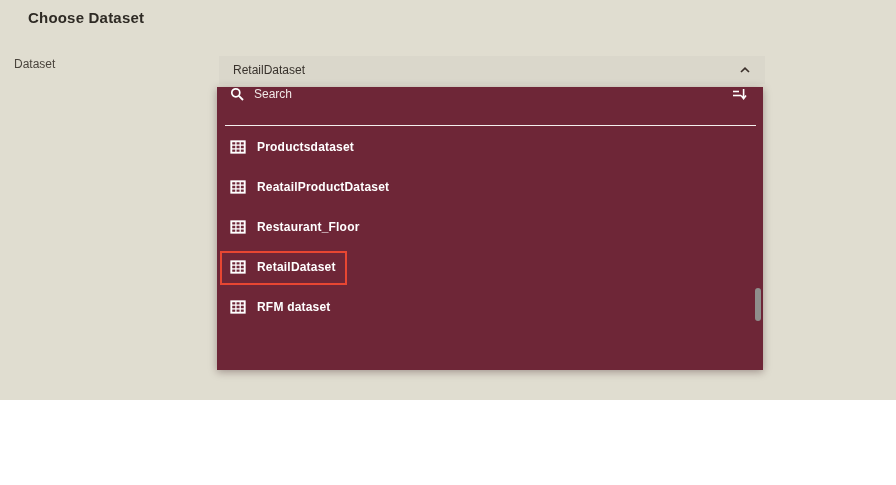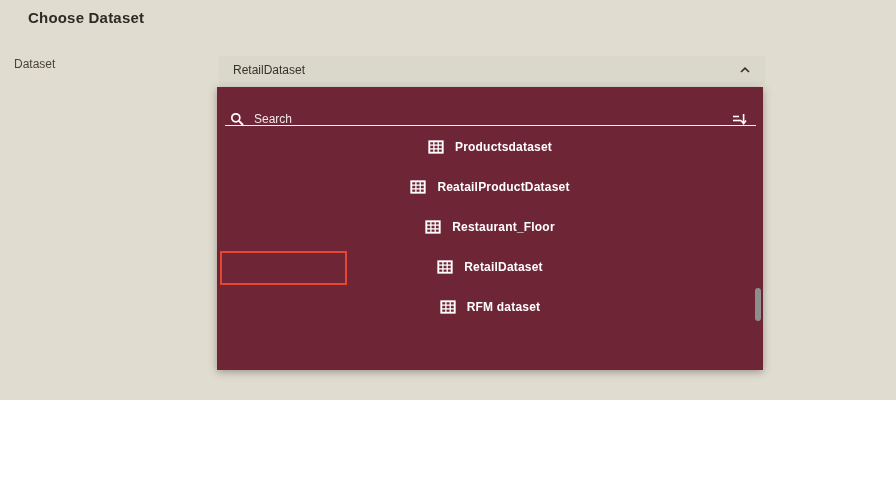--- a/index.html
+++ b/index.html
@@ -29,38 +29,38 @@
   }
   .select-field .value { font-size:12px; color:#38322c; flex:1; }
   .select-field .chev { display:flex; align-items:center; }
 
   
   .panel {
     position:absolute; left:217px; top:87px; width:546px; height:283px;
     background:#6e2637; box-shadow:0 2px 8px rgba(40,10,15,.35);
   }
   .search-row {
-    position:relative; height:39px; display:flex; align-items:flex-end;
+    position:relative; height:39px; display:flex; align-items:flex-start;
     padding:0 16px 0 13px;
   }
   .search-row .sicon { display:flex; align-items:center; margin-right:10px; }
   .search-input {
     flex:1; background:transparent; border:none; outline:none;
     font-family:"Liberation Sans", sans-serif;
     font-size:12px; color:#ffffff; min-width:0;
   }
   .search-input::placeholder { color:#f0e7e6; opacity:1; }
   .sort-btn { display:flex; align-items:center; cursor:pointer; margin-left:10px; }
   .search-underline {
     position:absolute; left:8px; right:7px; bottom:0; height:1px; background:#f5efee;
   }
 
   .opt-list { position:absolute; left:0; top:40px; right:0; }
   .opt {
-    height:40px; display:flex; align-items:center; padding:0 13px; cursor:pointer;justify-content:center;
+    height:40px; display:flex; align-items:center; padding:0 13px; cursor:pointer;
   }
   .opt .ticon { display:flex; align-items:center; margin-right:11px; }
   .opt .olabel { font-size:12px; font-weight:700; color:#ffffff; letter-spacing:.2px; }
 
   .scroll-thumb {
     position:absolute; left:538px; top:201px; width:6px; height:33px;
     background:#8f8e8c; border-radius:3px;
   }
 
   

